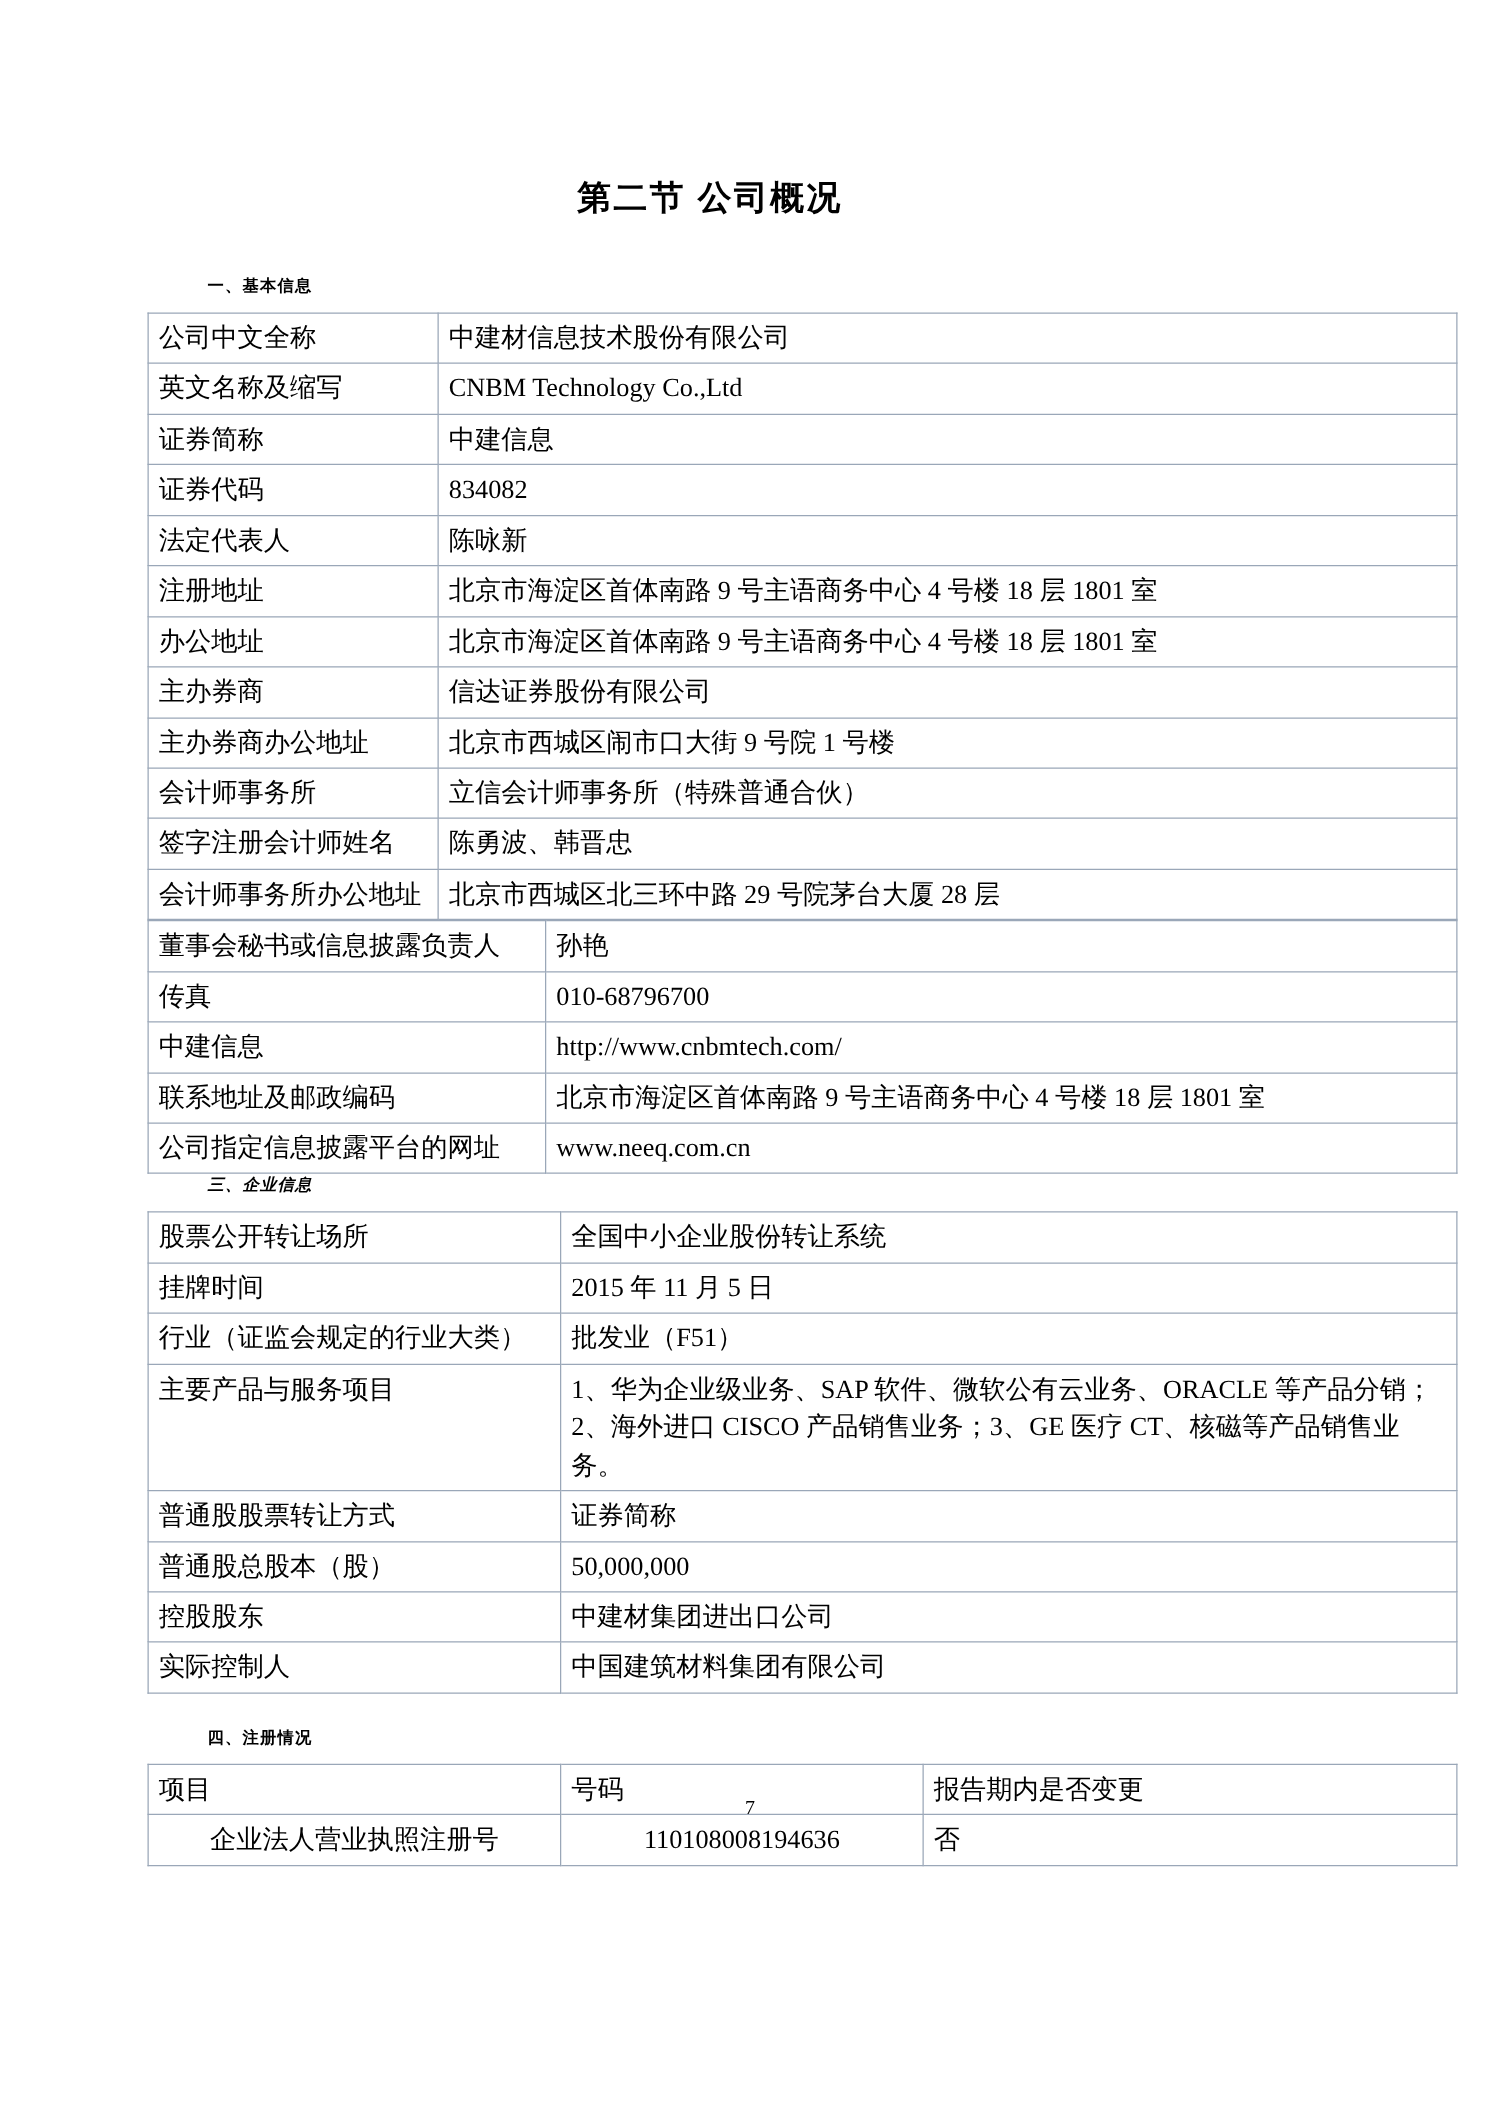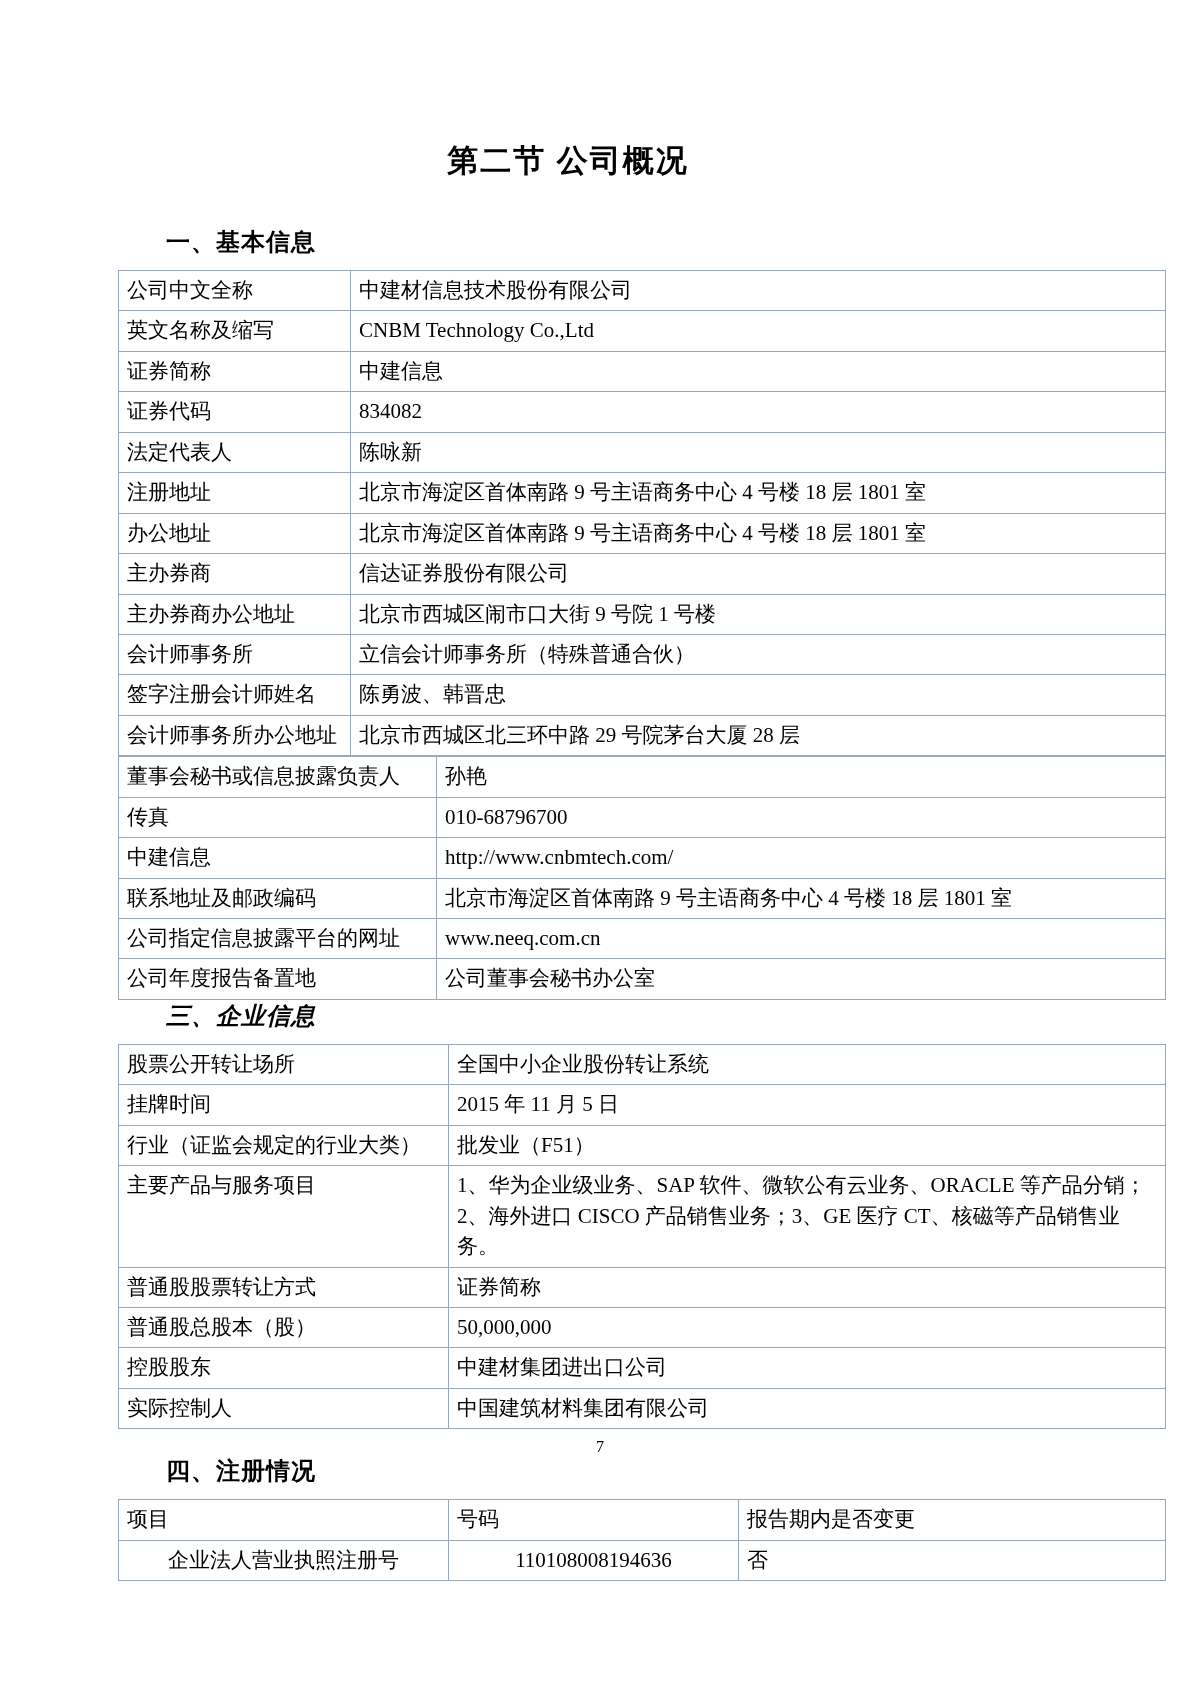--- a/index.html
+++ b/index.html
@@ -21,29 +21,29 @@
   .content {
     position: absolute;
     left: 118px;
     top: 0;
     width: 900px;
   }
   .doc-title {
     text-align: center;
     font-family: "Liberation Sans", sans-serif;
     font-weight: bold;
-    font-size: 31px;
+    font-size: 27px;
     letter-spacing: 2px;
     margin-top: 140px;
     margin-bottom: 0;
   }
   .section-head {
     font-family: "Liberation Sans", sans-serif;
     font-weight: bold;
-    font-size: 24px;
+    font-size: 13px;
     margin-left: 48px;
     letter-spacing: 1px;
   }
   .sec1 { margin-top: 44px; margin-bottom: 12px; }
   .sec2 { margin-top: 26px; margin-bottom: 12px; }
   .sec3 { margin-bottom: 12px; font-style: italic; }
   .sec4 { margin-top: 26px; margin-bottom: 12px; }
 
   table.doc {
     border-collapse: collapse;
@@ -167,24 +167,20 @@
           <td>http://www.cnbmtech.com/</td>
         </tr>
         <tr>
           <td class="label">联系地址及邮政编码</td>
           <td>北京市海淀区首体南路 9 号主语商务中心 4 号楼 18 层 1801 室</td>
         </tr>
         <tr>
           <td class="label">公司指定信息披露平台的网址</td>
           <td>www.neeq.com.cn</td>
         </tr>
-        <tr>
-          <td class="label">公司年度报告备置地</td>
-          <td>公司董事会秘书办公室</td>
-        </tr>
       </tbody>
     </table>
 
     <div class="section-head sec3">三、企业信息</div>
 
     <table class="doc t3">
       <colgroup>
           <col class="c1">
           <col>
         </colgroup>

